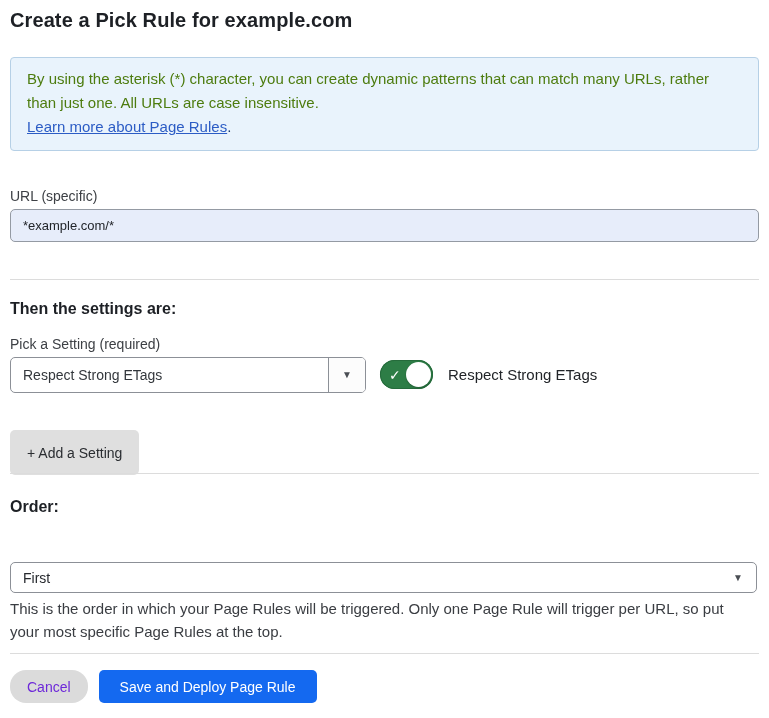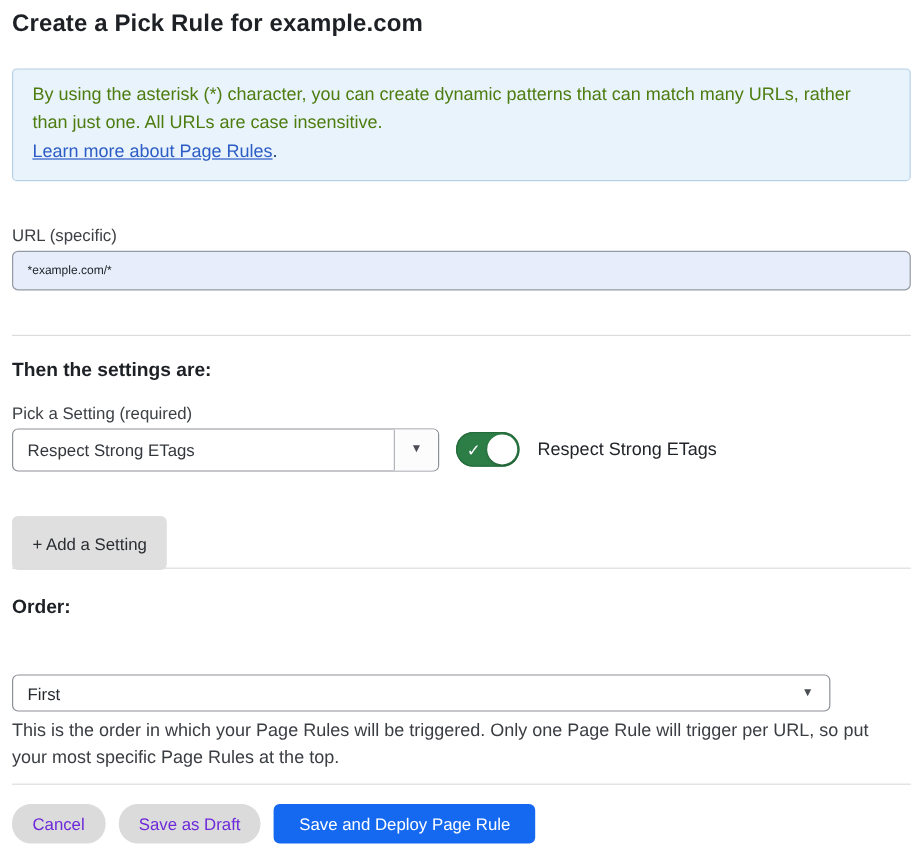--- a/index.html
+++ b/index.html
@@ -37,21 +37,21 @@
     font-size: 14px; color: #3d4045;
   }
   .url-label { top: 188px; }
 
   .url-input {
     position: absolute; left: 10px; top: 209px; width: 749px; height: 33px;
     background: #e7edfa;
     border: 1px solid #949aa3;
     border-radius: 5px;
     padding: 0 12px;
-    font-size: 10px; color: #22252a;
+    font-size: 13px; color: #22252a;
     font-family: "Liberation Sans", "DejaVu Sans", sans-serif;
     outline: none;
   }
 
   .divider {
     position: absolute; left: 10px; width: 749px; height: 0;
     border-top: 1px solid #dcdcdc;
   }
   .divider-1 { top: 279px; }
   .divider-2 { top: 473px; }
@@ -114,21 +114,21 @@
     border: none; border-radius: 5px;
     padding: 0 17px;
     font-size: 14px; color: #2a2d31;
     font-family: "Liberation Sans", "DejaVu Sans", sans-serif;
     cursor: pointer;
   }
 
   .order-select-label { top: 562px; font-family: Liberation Mono, monospace; }
 
   .order-select {
-    position: absolute; left: 10px; top: 562px; width: 682px; height: 31px;
+    position: absolute; left: 10px; top: 562px; width: 747px; height: 31px;
     background: #ffffff;
     border: 1px solid #8c9097;
     border-radius: 5px;
     display: flex; align-items: center;
     cursor: pointer;
   }
   .order-select-value {
     flex: 1; padding-left: 12px; font-size: 14px; color: #26292e;
   }
   .order-select-caret { padding-right: 13px; }
@@ -199,17 +199,16 @@
     <span class="order-select-value">First</span>
     <span class="caret order-select-caret">▼</span>
   </div>
 
   <p class="order-help">This is the order in which your Page Rules will be triggered. Only one Page Rule will trigger per URL, so put your most specific Page Rules at the top.</p>
 
   <div class="divider divider-3"></div>
 
   <div class="footer">
     <button class="btn btn-gray">Cancel</button>
-    <button class="btn btn-gray">Save as Draft</button>
     <button class="btn btn-primary">Save and Deploy Page Rule</button>
   </div>
 
 </div>
 
 </body></html>

